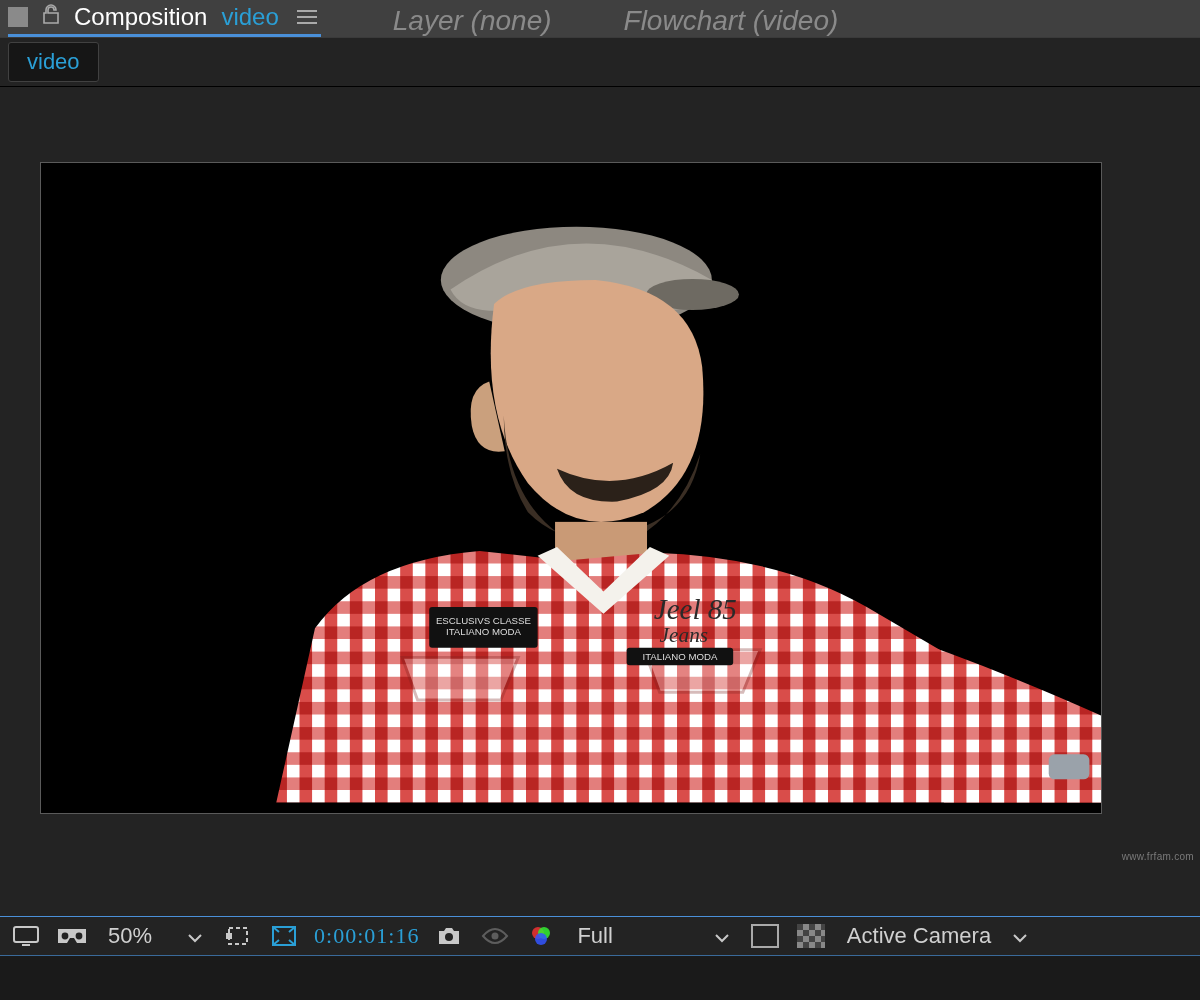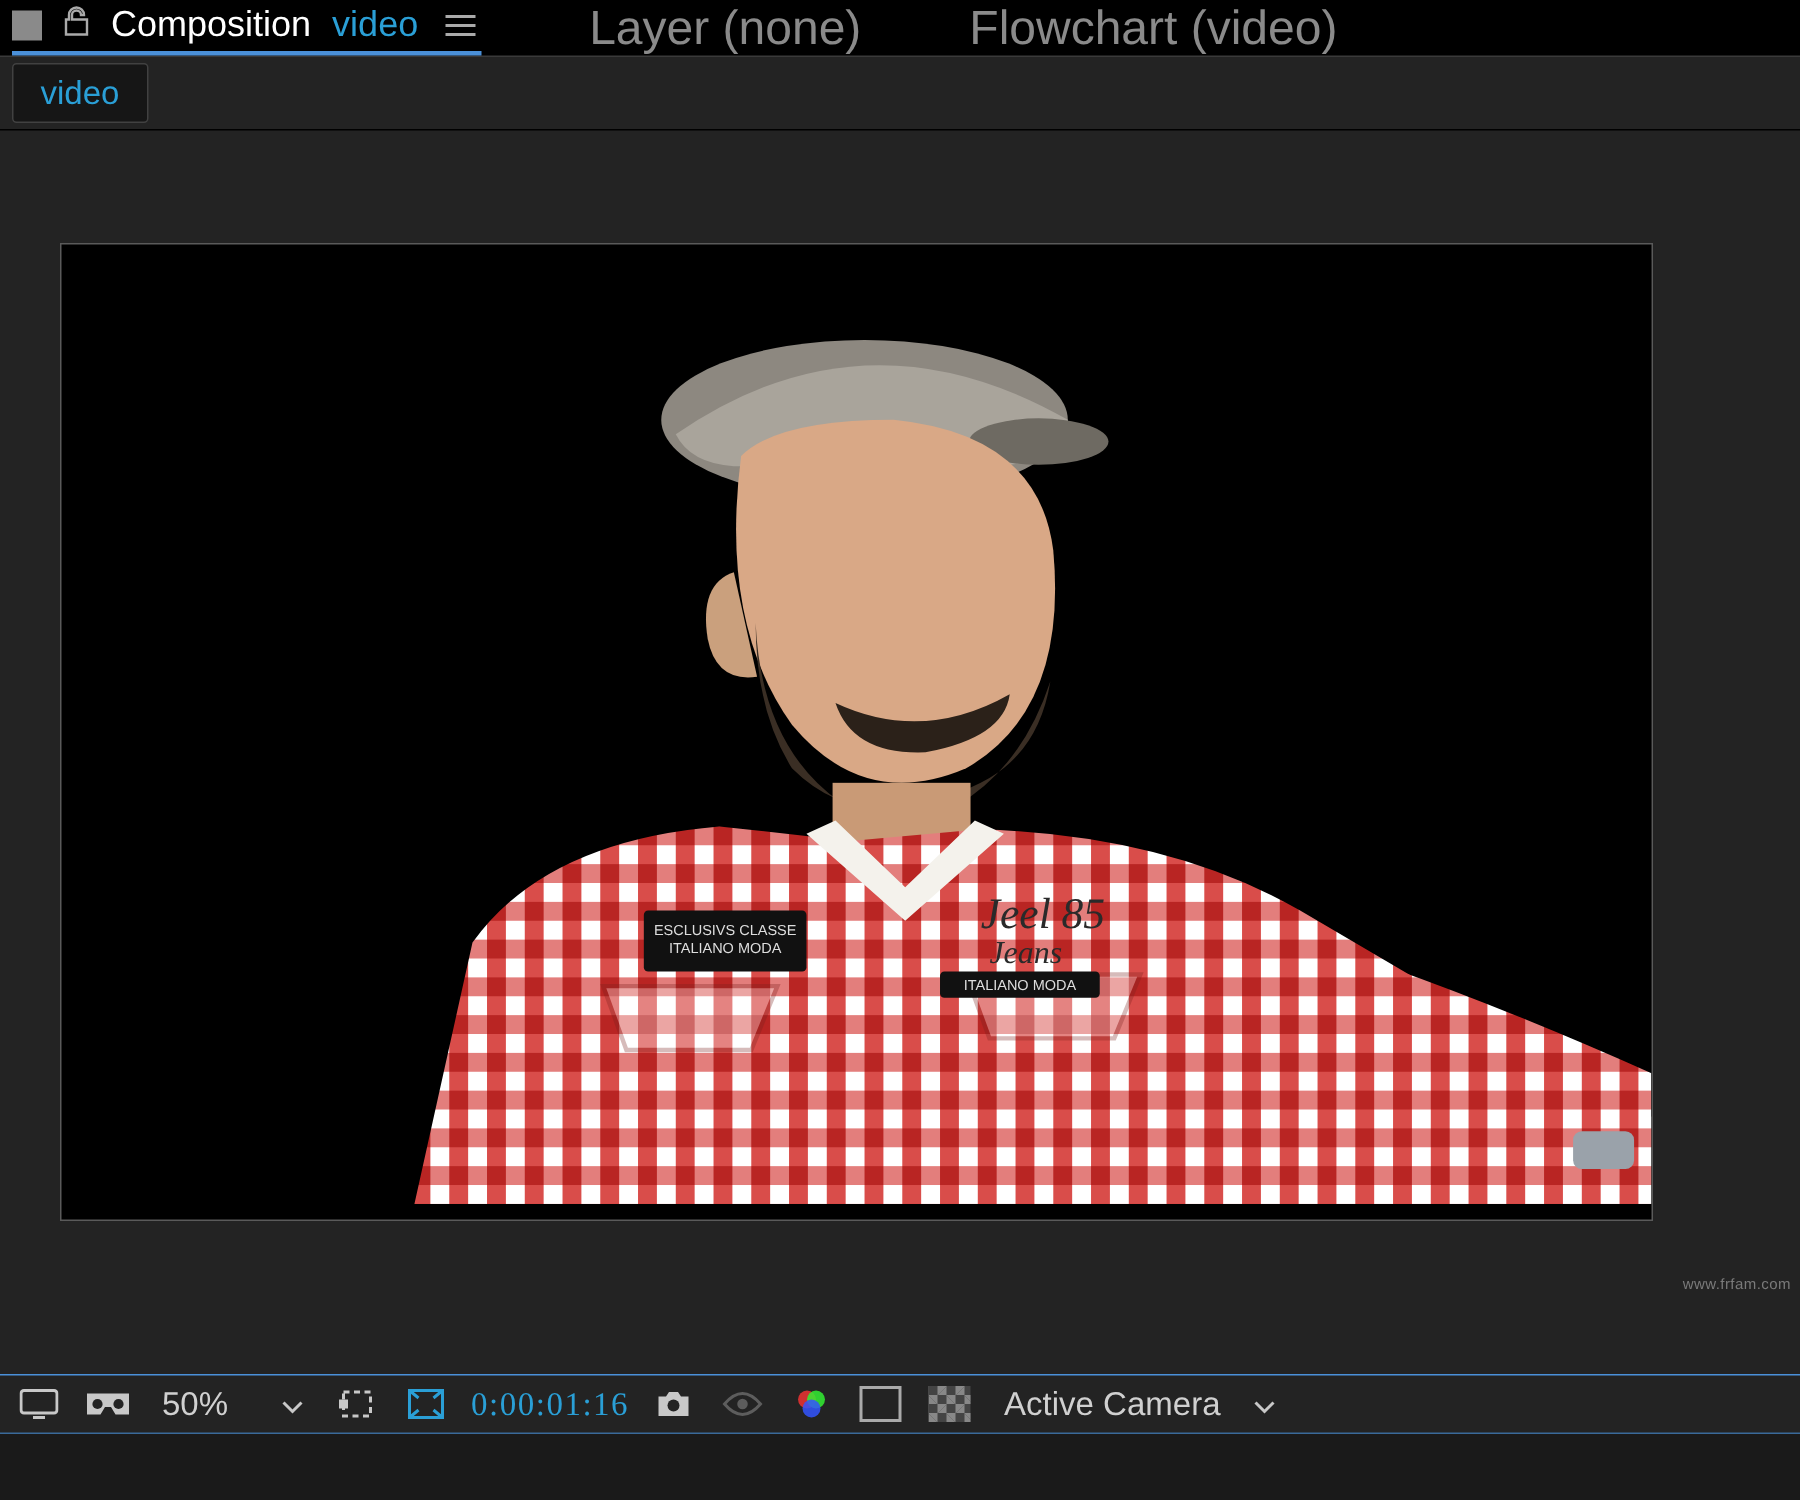--- a/index.html
+++ b/index.html
@@ -9,38 +9,38 @@
   font-family: -apple-system, "Segoe UI", Arial, sans-serif;
   font-size: 22px;
   color: #b8b8b8;
   overflow: hidden;
 }
 
 
 .top-tabs {
   display: flex; align-items: flex-end;
   height: 38px;
-  background: #000000;
+  background: #404040;
   border-bottom: 1px solid #3a3a3a;
   gap: 72px;
   padding-left: 8px;
 }
 .top-tabs .active-tab {
   display: flex; align-items: center; gap: 14px;
   height: 100%;
   color: #e8e8e8;
   border-bottom: 3px solid #4a90d9;
   padding: 0 4px 0 0;
 }
 .top-tabs .active-tab .square {
   width: 20px; height: 20px; background: #8a8a8a;
 }
 .top-tabs .active-tab .comp-label { color: #ffffff; font-size: 24px; }
 .top-tabs .active-tab .comp-name { color: #2a9fd6; font-size: 24px; }
-.top-tabs .inactive-tab { color: #8a8a8a; font-size: 32px; cursor: default; }
+.top-tabs .inactive-tab { color: #8a8a8a; font-size: 28px; cursor: default; font-style: italic; }
 .hamburger { display:flex; flex-direction:column; gap:4px; margin-left:4px; }
 .hamburger div { width:20px; height:2px; background:#aaa; }
 
 
 .sub-tabs {
   display: flex; align-items: center;
   height: 48px;
   background: #232323;
   padding-left: 8px;
 }
@@ -242,20 +242,28 @@
         <circle cx="14" cy="9" r="3.5" fill="#c8c8c8"></circle>
       </svg>
   </span>
   <span class="icon-btn">
     <svg width="24" height="22" viewBox="0 0 24 22">
         <circle cx="9" cy="8" r="6" fill="#e33" opacity=".85"></circle>
         <circle cx="15" cy="8" r="6" fill="#3e3" opacity=".85"></circle>
         <circle cx="12" cy="14" r="6" fill="#35f" opacity=".85"></circle>
       </svg>
   </span>
+  <div class="sel resolution">
+    <span>Full</span>
+    <span class="chev">
+      <svg width="14" height="10" viewBox="0 0 14 10">
+          <path d="M1 2l6 6 6-6" fill="none" stroke="#c8c8c8" stroke-width="2"></path>
+        </svg>
+    </span>
+  </div>
   <span class="icon-btn">
     <div class="square-btn"></div>
   </span>
   <span class="icon-btn">
     <div class="checker"></div>
   </span>
   <div class="sel">
     <span>Active Camera</span>
     <span class="chev" style="margin-left:14px">
       <svg width="14" height="10" viewBox="0 0 14 10">

